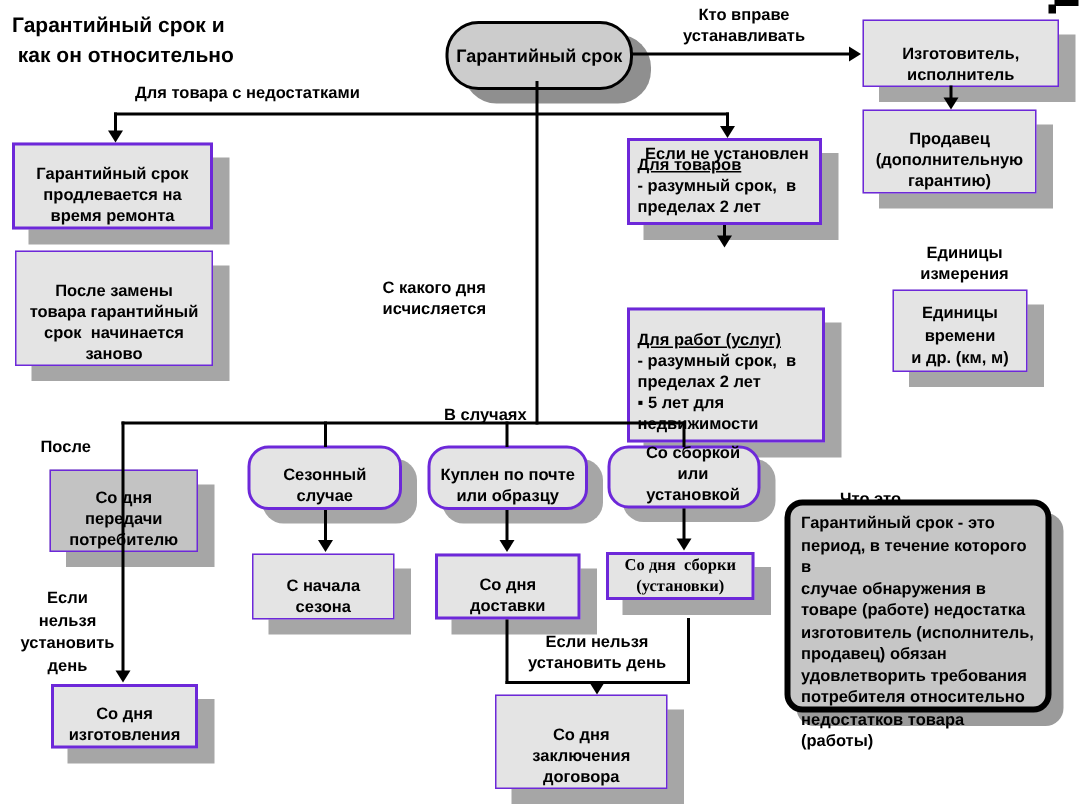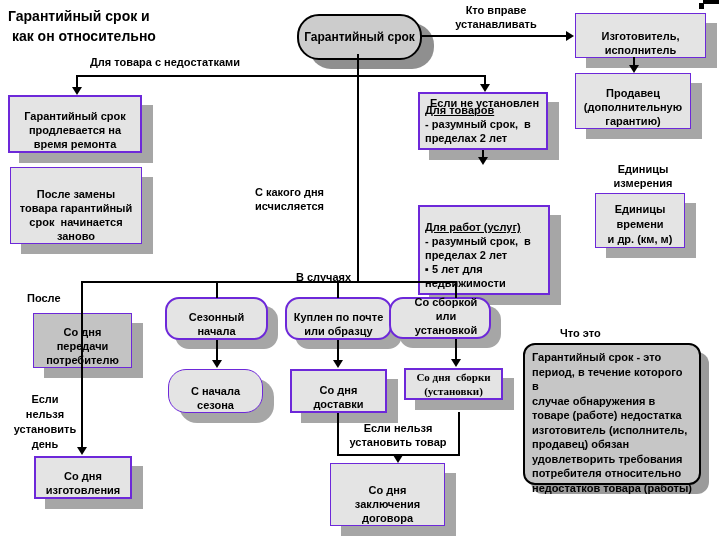--- a/index.html
+++ b/index.html
@@ -24,22 +24,22 @@
   .ln{position:absolute;background:#000;z-index:1;}
   .ar-d{position:absolute;width:0;height:0;border-left:5px solid transparent;
         border-right:5px solid transparent;border-top:8px solid #000;z-index:1;}
   .ar-r{position:absolute;width:0;height:0;border-top:5px solid transparent;
         border-bottom:5px solid transparent;border-left:8px solid #000;z-index:1;}
   
   .lbl{position:absolute;font-size:11px;line-height:14px;white-space:pre-wrap;z-index:2;}
   .ctr{text-align:center;}
   .title{position:absolute;left:8px;top:6px;width:210px;font-size:14px;line-height:20px;
          white-space:pre-wrap;z-index:2;}
-  .defbox{position:absolute;left:523px;top:343px;width:178px;height:142px;background:#c6c6c6;
-          border:2px solid #000000;border-radius:12px;box-shadow:8px 9px 0 #9b9b9b;
+  .defbox{position:absolute;left:523px;top:333px;width:178px;height:142px;background:#c6c6c6;
+          border:4px solid #000000;border-radius:12px;box-shadow:8px 9px 0 #9b9b9b;
           font-size:11px;line-height:14.5px;padding:5px 7px;box-sizing:border-box;
           white-space:pre-wrap;z-index:2;}
   .mark{position:absolute;background:#000;z-index:1;}
 </style>
 </head>
 <body>
 
 <div class="stage">
 
   <div class="ln" style="left:420px;top:35px;width:147px;height:2px;"></div>
@@ -86,21 +86,21 @@
   <div class="lbl" style="left:296px;top:270px;width:60px;">В случаях</div>
   <div class="lbl" style="left:27px;top:291px;width:60px;">После</div>
   <div class="lbl ctr" style="left:8px;top:392px;width:74px;line-height:15px;">Если
 нельзя
 установить
 день</div>
   <div class="lbl ctr" style="left:600px;top:162px;width:86px;">Единицы
 измерения</div>
   <div class="lbl" style="left:560px;top:326px;width:60px;">Что это</div>
   <div class="lbl ctr" style="left:340px;top:421px;width:116px;">Если нельзя
-установить товар</div>
+установить день</div>
 
   <div class="oval">
     <span>Гарантийный
 срок</span>
   </div>
 
   <div class="box b2" style="left:8px;top:95px;width:134px;height:58px;box-sizing:border-box;">
     <span>Гарантийный срок
 продлевается на
 время ремонта</span>
@@ -138,32 +138,32 @@
 недвижимости</span></span>
   </div>
 
   <div class="box dark" style="left:33px;top:313px;width:99px;height:55px;box-sizing:border-box;">
     <span>Со дня
 передачи
 потребителю</span>
   </div>
   <div class="box b2 round" style="left:165px;top:297px;width:103px;height:43px;box-sizing:border-box;">
     <span>Сезонный
-начала</span>
+случае</span>
   </div>
   <div class="box b2 round" style="left:285px;top:297px;width:107px;height:43px;box-sizing:border-box;">
     <span>Куплен по почте
 или образцу</span>
   </div>
-  <div class="box b2 round" style="left:389px;top:297px;width:102px;height:42px;box-sizing:border-box;padding-left:12px;">
+  <div class="box b2 round" style="left:405px;top:297px;width:102px;height:42px;box-sizing:border-box;padding-left:12px;">
     <span>Со сборкой или
 установкой</span>
   </div>
 
-  <div class="box" style="left:168px;top:369px;width:95px;height:44px;box-sizing:border-box;border-radius:18px;">
+  <div class="box" style="left:168px;top:369px;width:95px;height:44px;box-sizing:border-box;">
     <span>С начала
 сезона</span>
   </div>
   <div class="box b2" style="left:290px;top:369px;width:97px;height:44px;box-sizing:border-box;">
     <span>Со дня
 доставки</span>
   </div>
   <div class="box b2" style="left:404px;top:368px;width:99px;height:32px;box-sizing:border-box;font-family:Liberation Serif, serif;">
     <span>Со дня  сборки
 (установки)</span>

